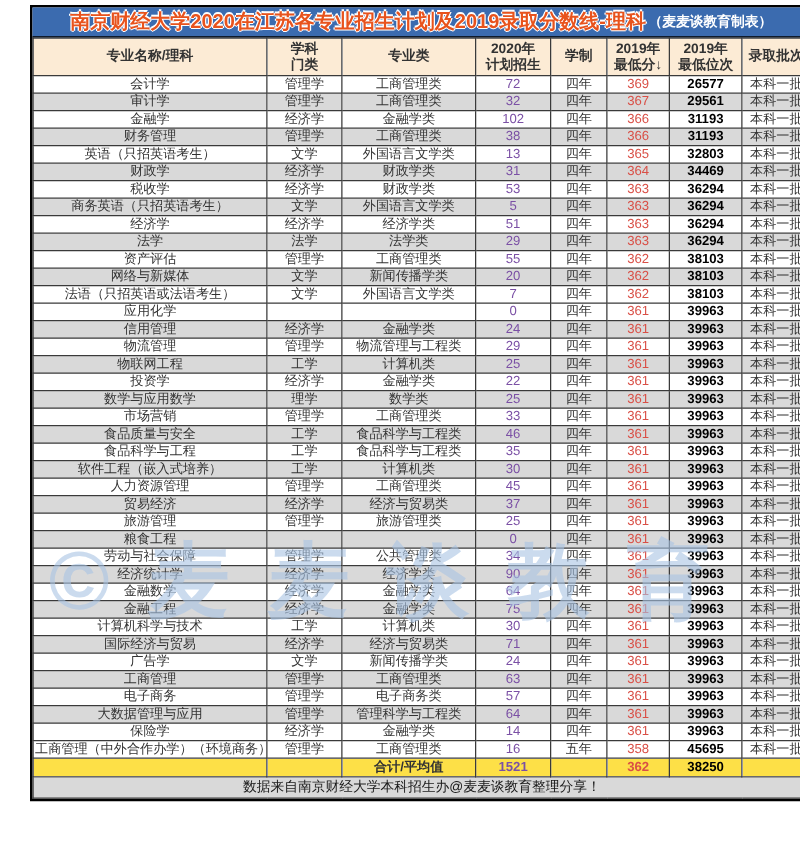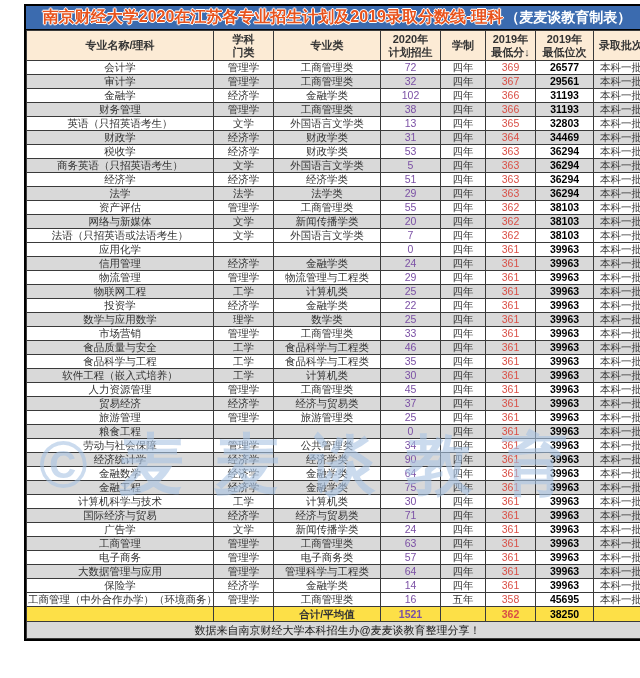--- a/index.html
+++ b/index.html
@@ -17,21 +17,21 @@
   .title-bar {
     height: 24px; background: #3B6BAF;
     border-bottom: 1px solid #000;
     display: flex; align-items: center; justify-content: center;
     white-space: nowrap; overflow: hidden;
   }
   .title-main {
     color: #E8531D; font-weight: bold; font-size: 16px; letter-spacing: 0px;
     text-shadow: -1px 0 #fff, 1px 0 #fff, 0 -1px #fff, 0 1px #fff;
   }
-  .title-sub { color: #ffffff; font-weight: bold; font-size: 14px; margin-left: 2px; }
+  .title-sub { color: #ffffff; font-weight: bold; font-size: 11px; margin-left: 2px; }
   table { width: 100%; border-collapse: collapse; table-layout: fixed; }
   th, td { border: 1px solid #3a3a3a; text-align: center; vertical-align: middle; overflow: hidden; }
   th {
     background: #FCEBD5; color: #333; font-size: 11px; font-weight: bold;
     height: 30px; line-height: 1.15; white-space: pre-line; padding: 0;
   }
   td {
     height: 13px; line-height: 13px; font-size: 10.5px; color: #333;
     white-space: nowrap; padding: 0 1px; background: #fff;
   }

